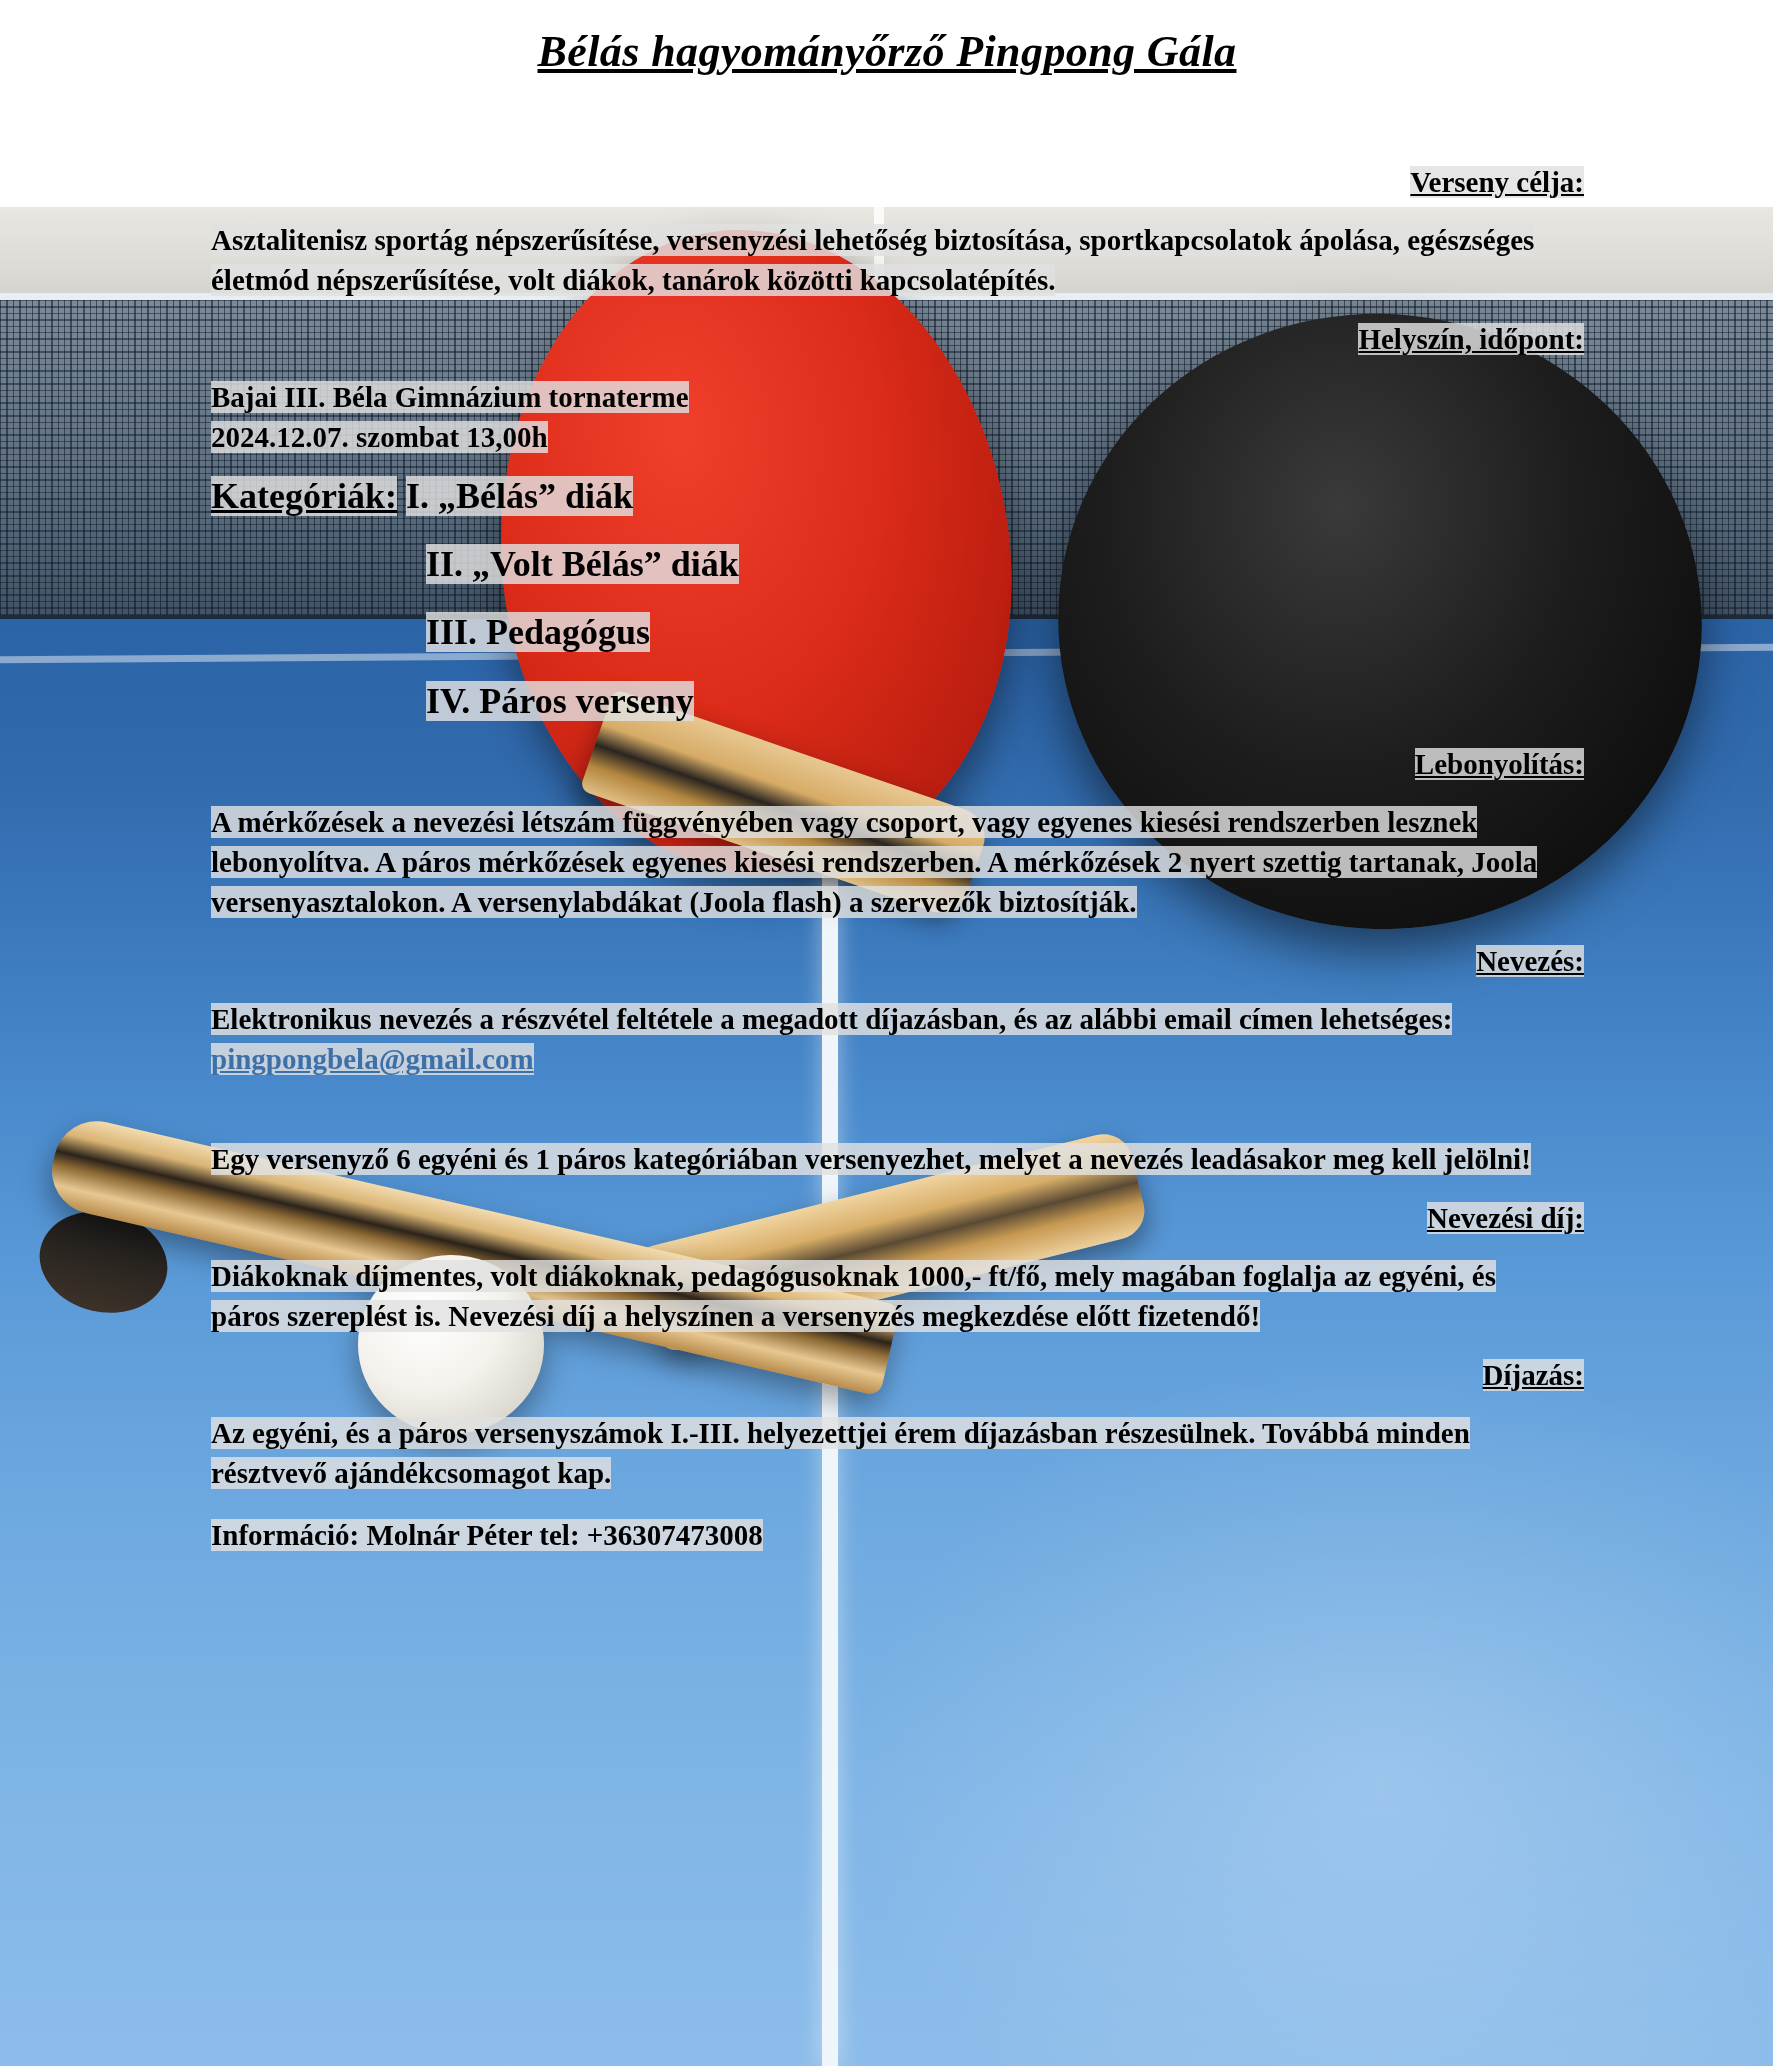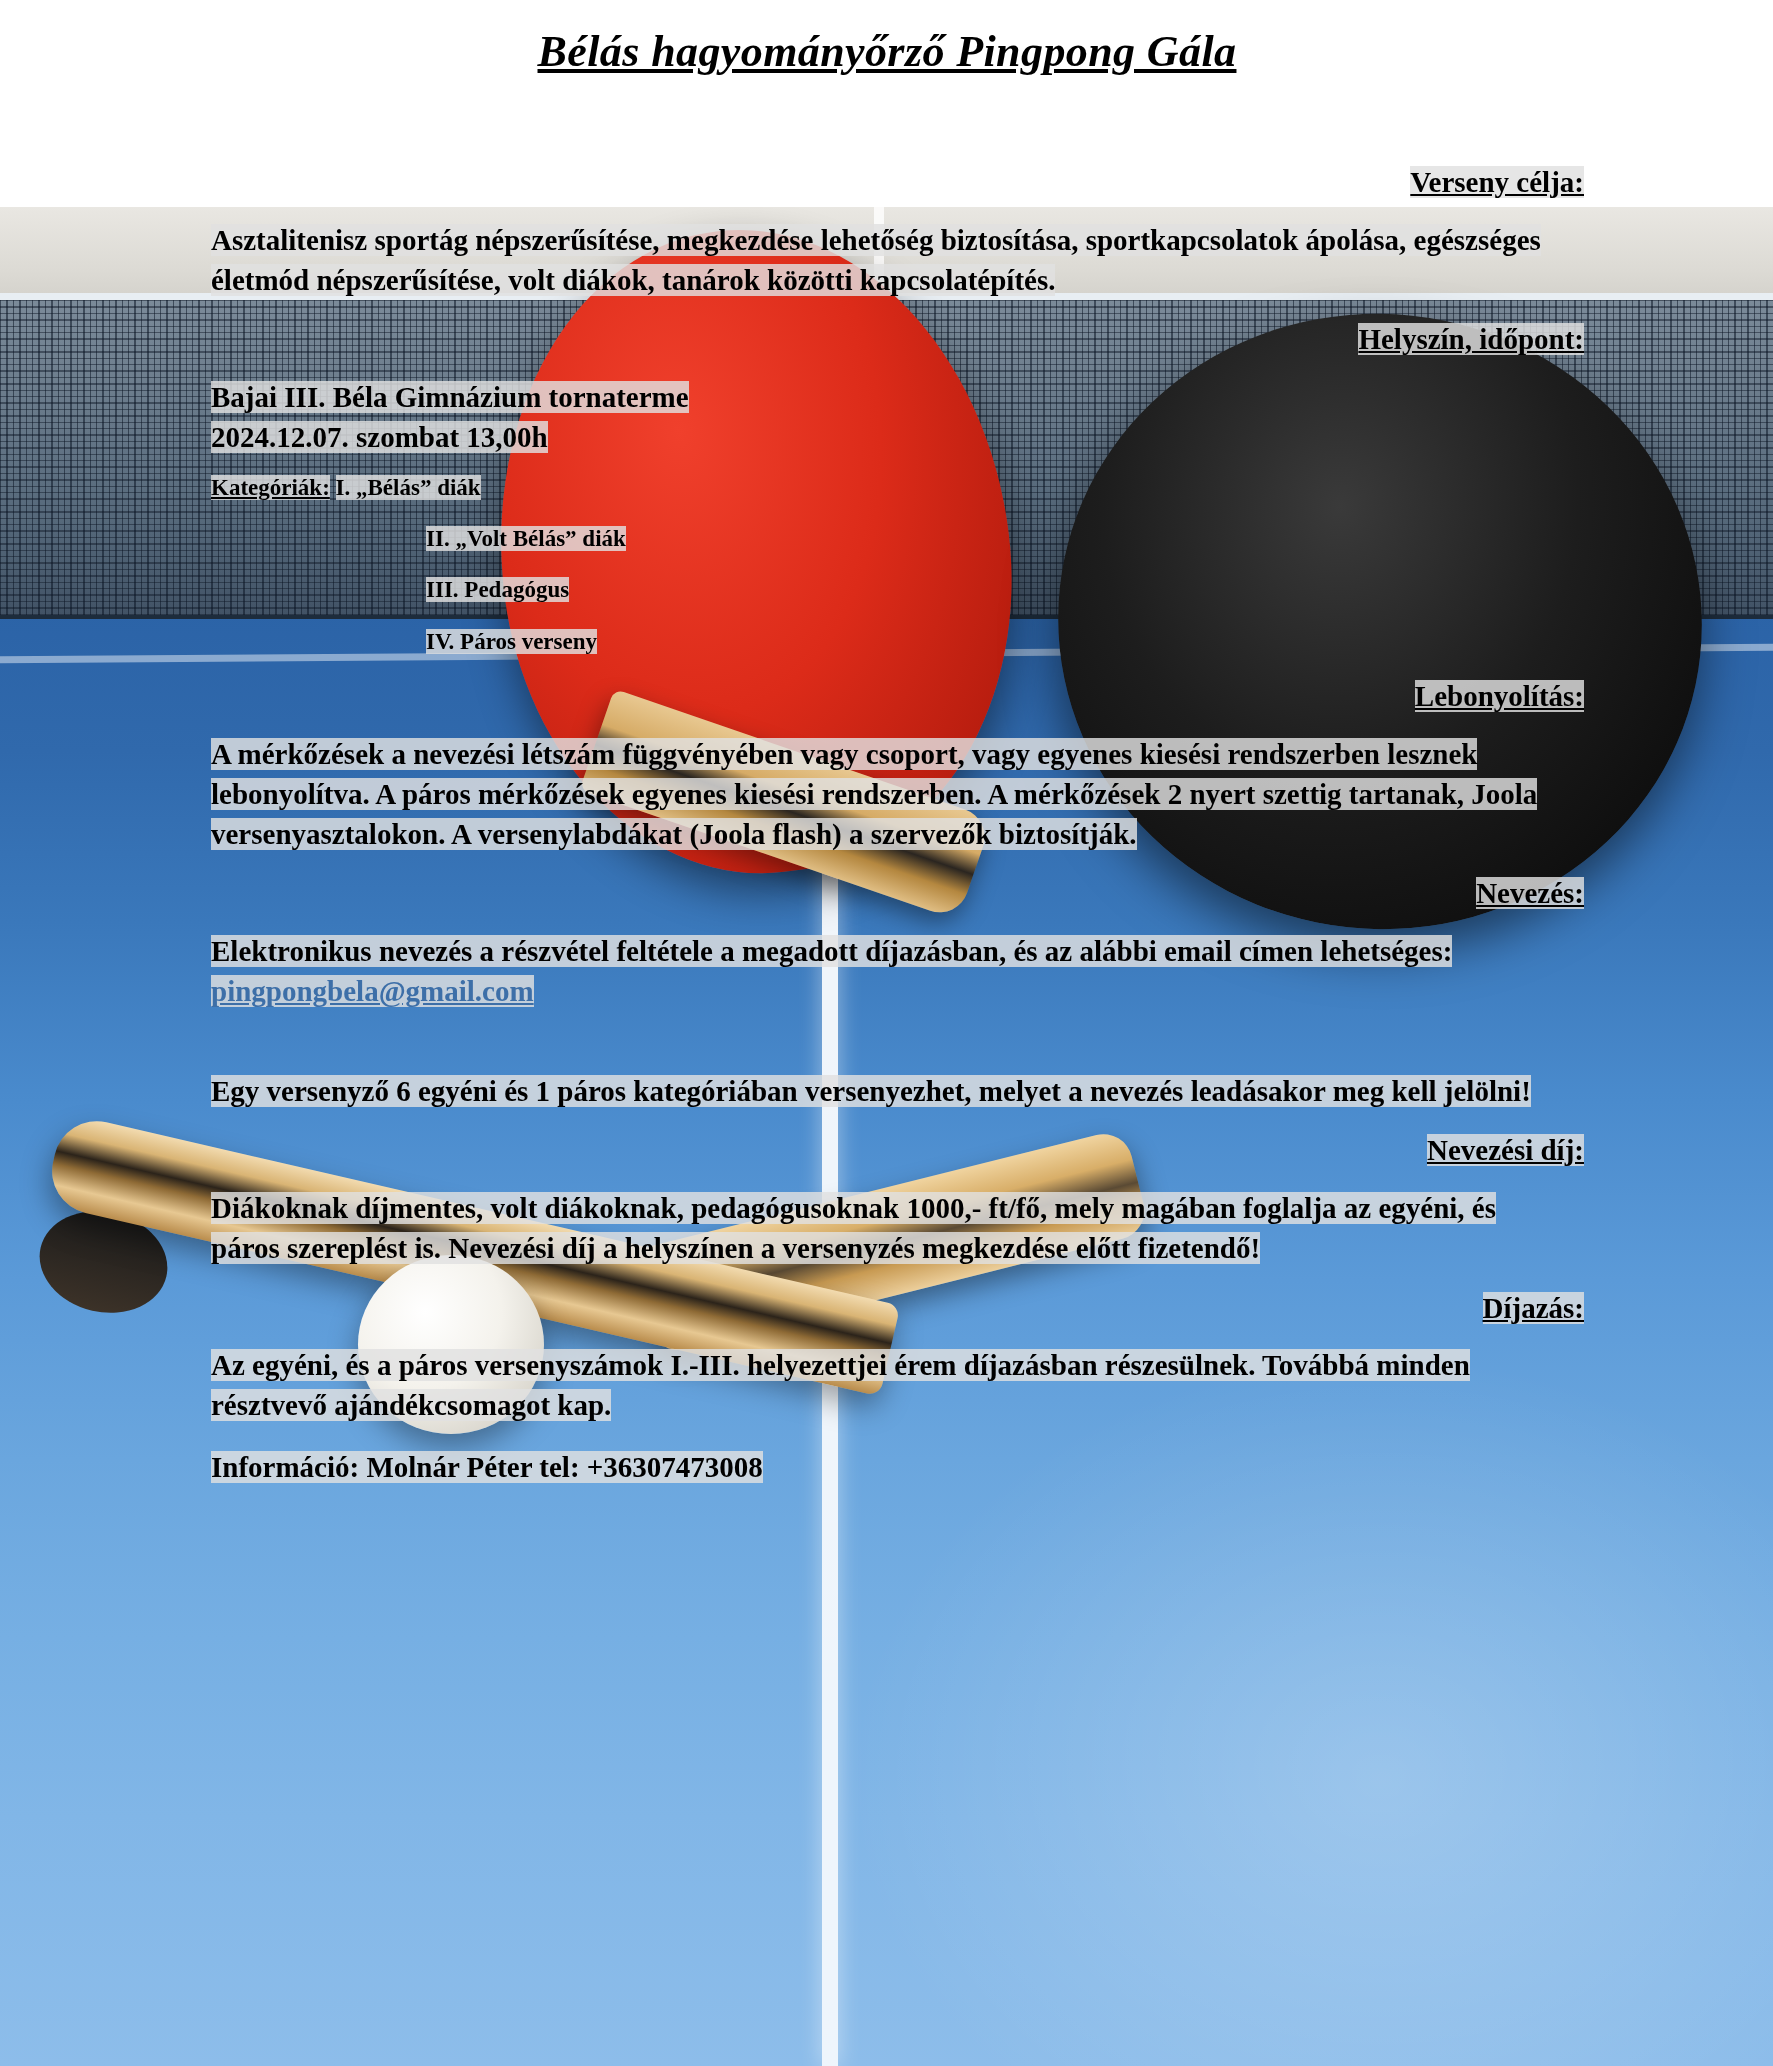--- a/index.html
+++ b/index.html
@@ -247,21 +247,21 @@
   .para {
     font-size: 29px;
     font-weight: bold;
     margin: 0 0 21.5px 0;
     line-height: 1.38;
     max-width: 1359px;
   }
   .para.tight { margin-bottom: 15.7px; }
   .spacer-lg { height: 44px; }
   .cat-line {
-    font-size: 23px;
+    font-size: 36px;
     font-weight: bold;
     margin: 0 0 21.5px 0;
     line-height: 1.3;
   }
   .cat-indent { display: inline-block; width: 215px; }
   .u { text-decoration: underline; }
   .email {
     color: #3d6fa8;
     text-decoration: underline;
     font-weight: bold;
@@ -293,21 +293,21 @@
 <div class="doc">
 
   <div class="title">Bélás hagyományőrző Pingpong Gála</div>
 
   <div class="body-wrap">
 
     <div class="head">
       <span class="hl">Verseny célja:</span>
     </div>
     <div class="para">
-      <span class="hl">Asztalitenisz sportág népszerűsítése, megkezdése lehetőség biztosítása, sportkapcsolatok ápolása, egészséges életmód népszerűsítése, volt diákok, tanárok közötti kapcsolatépítés.</span>
+      <span class="hl">Asztalitenisz sportág népszerűsítése, versenyzési lehetőség biztosítása, sportkapcsolatok ápolása, egészséges életmód népszerűsítése, volt diákok, tanárok közötti kapcsolatépítés.</span>
     </div>
 
     <div class="head">
       <span class="hl">Helyszín, időpont:</span>
     </div>
     <div class="para tight">
       <span class="venue-line"><span class="hl">Bajai III. Béla Gimnázium tornaterme</span></span>
       <span class="venue-line"><span class="hl">2024.12.07. szombat  13,00h</span></span>
     </div>
 

